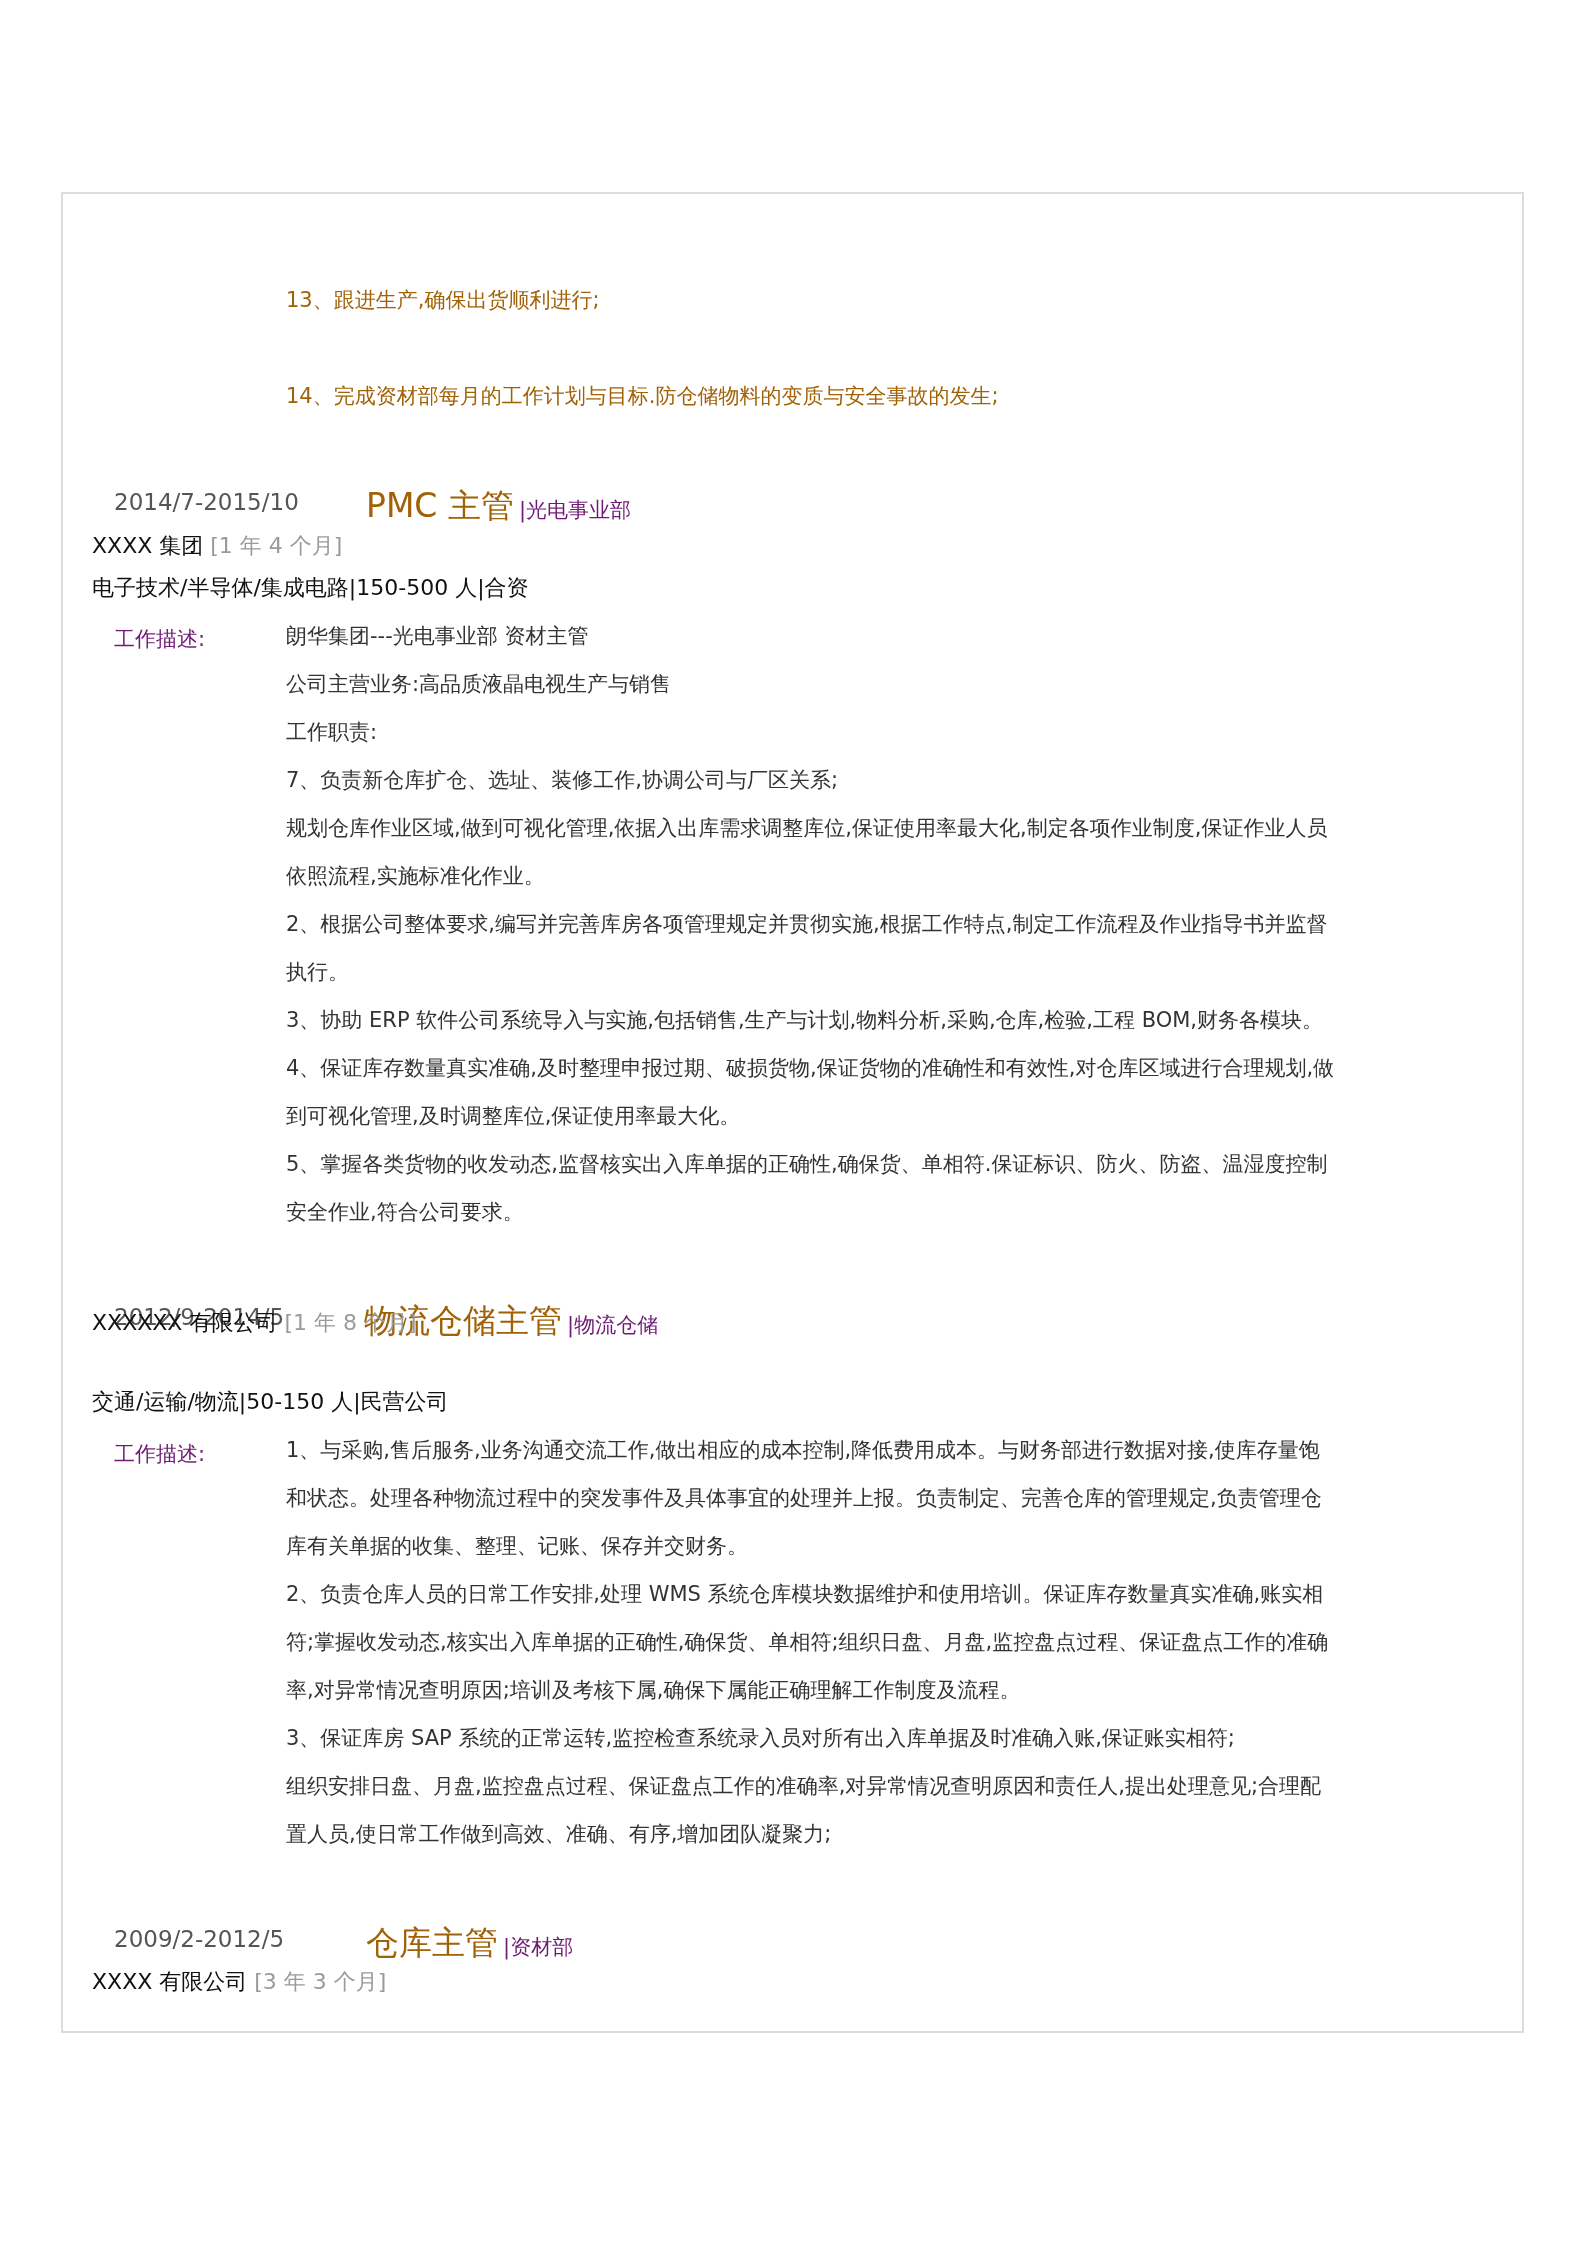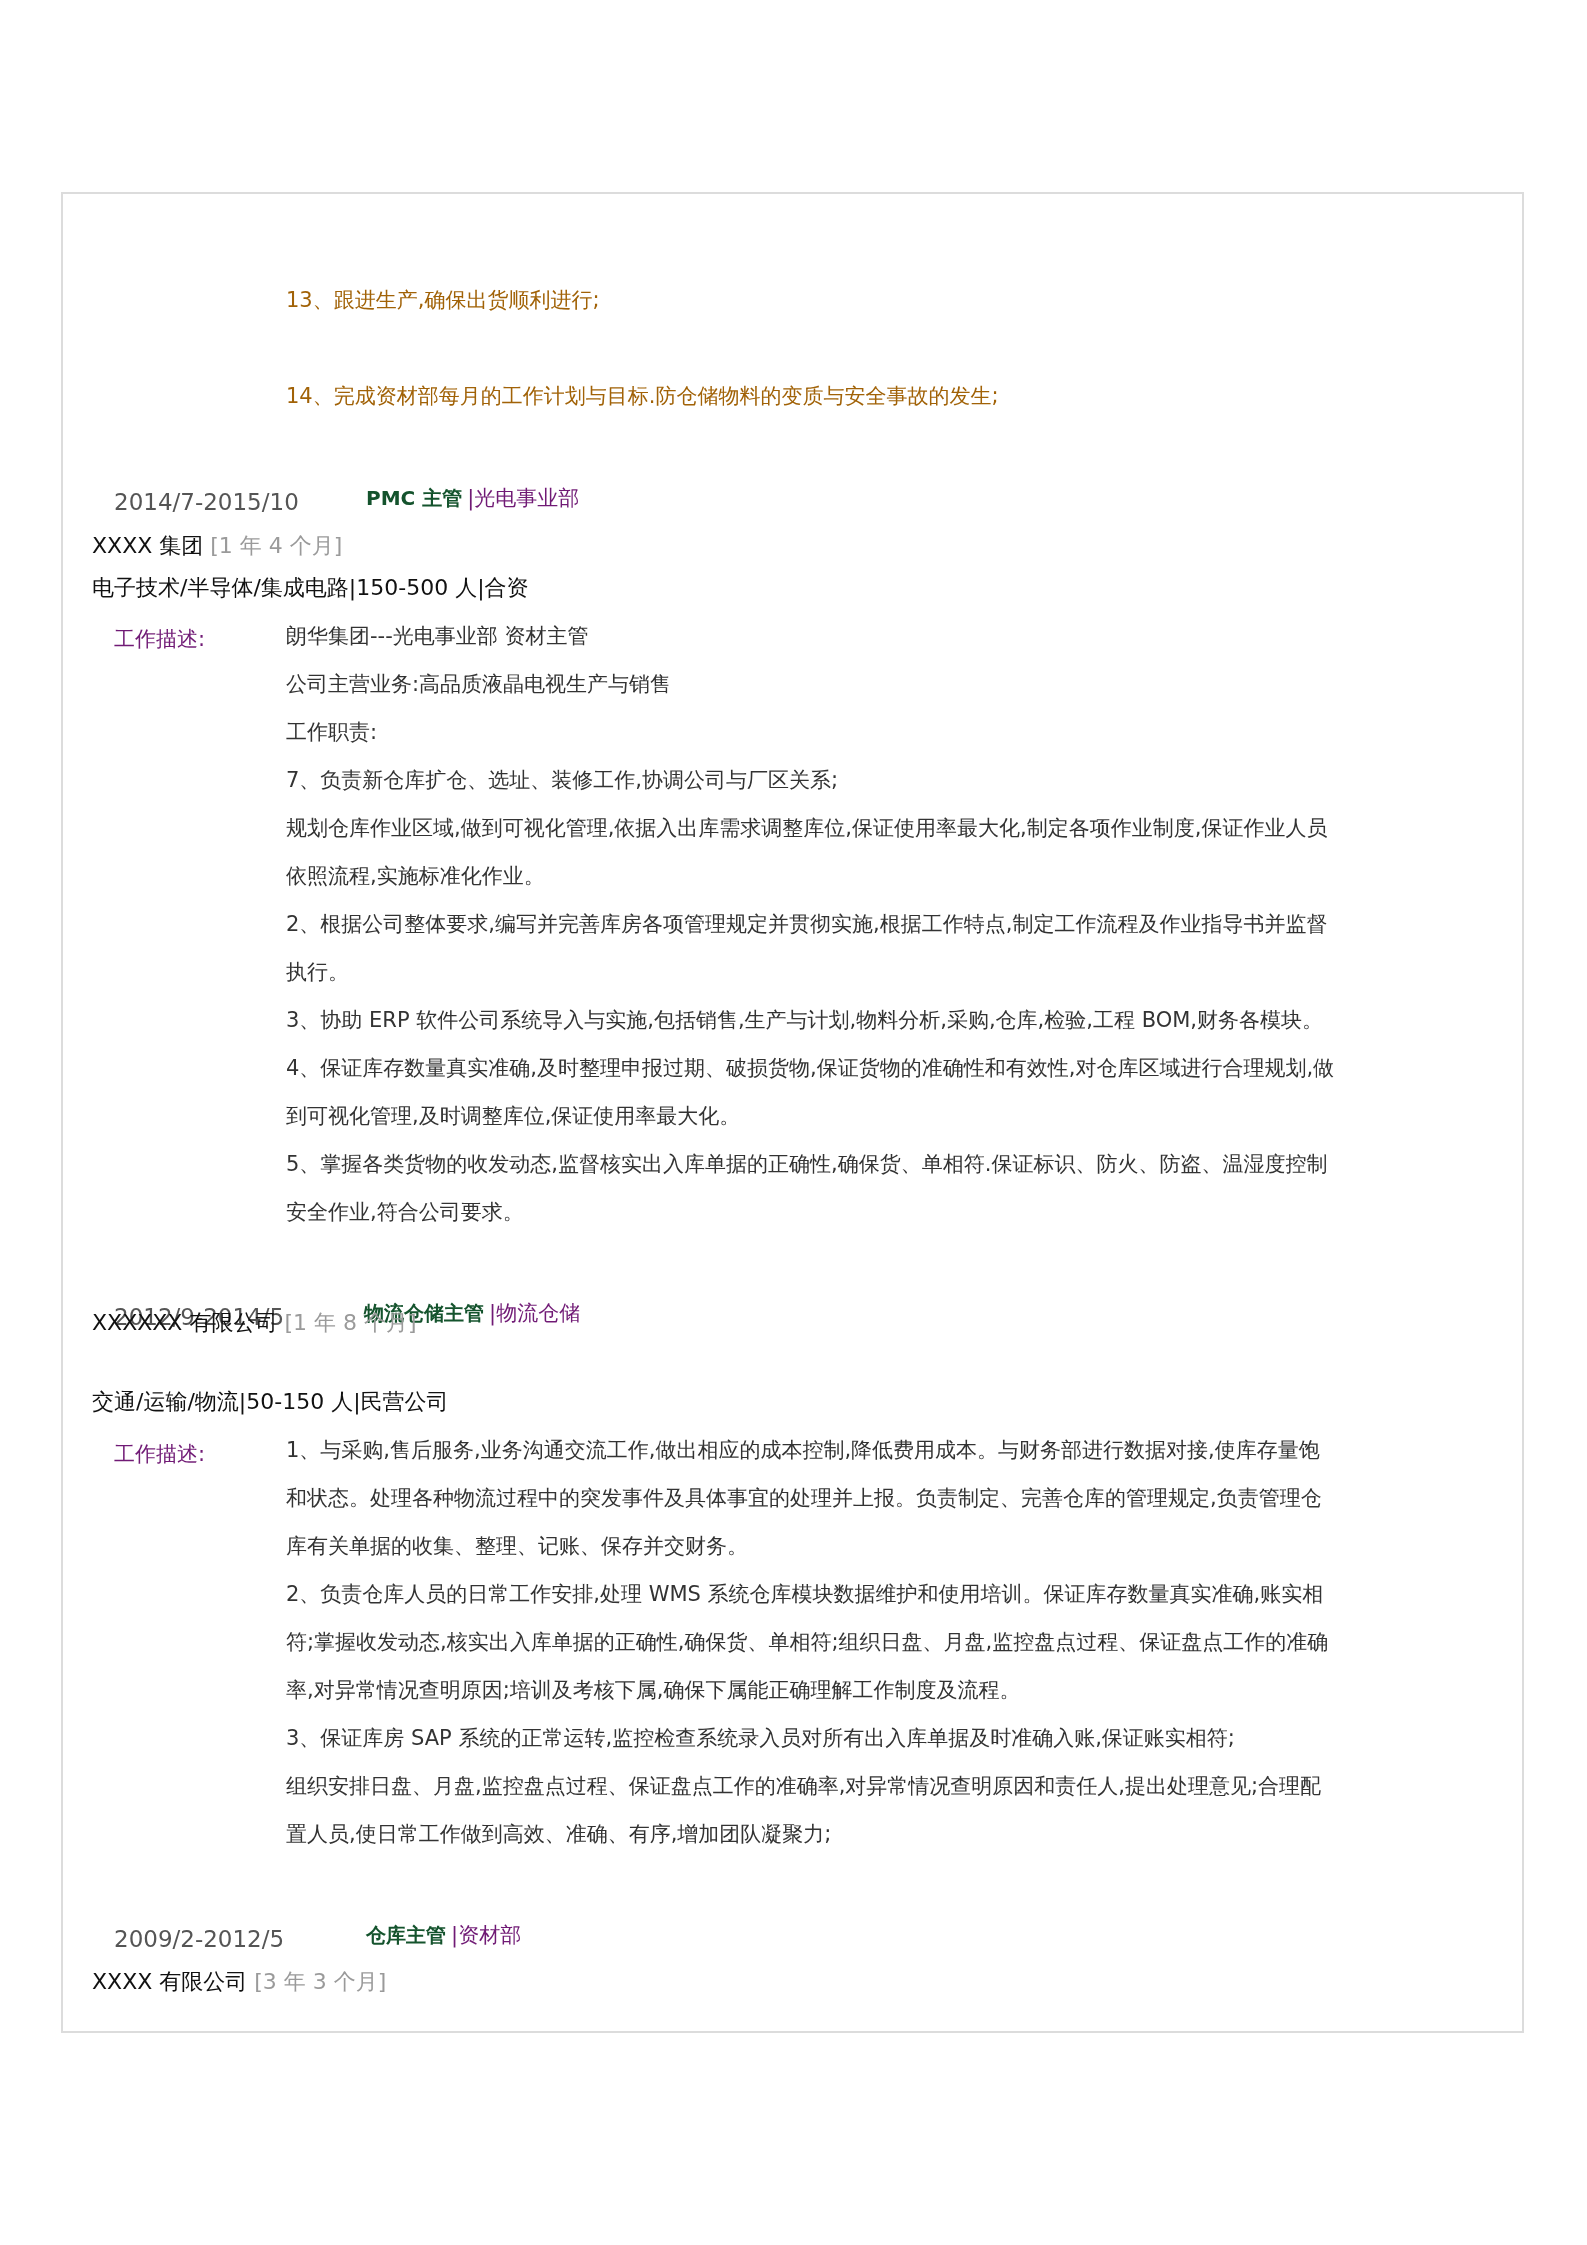--- a/index.html
+++ b/index.html
@@ -3,21 +3,21 @@
 <meta charset="utf-8">
 <style>
   html, body { margin:0; padding:0; background:#ffffff; }
   body { width:1587px; height:2245px; position:relative; overflow:hidden;
          font-family:"DejaVu Sans","Liberation Sans",sans-serif; color:#333333; }
   .page-frame { position:absolute; left:61px; top:192px; width:1463px; height:1841px;
                 border:2px solid #dcdcdc; box-sizing:border-box; }
   .abs { position:absolute; white-space:nowrap; }
   .body-line { font-size:21px; color:#a16207; left:286px; }
   .date { font-size:23px; color:#555555; left:114px; }
-  .title { font-size:20px; font-weight:bold; color:#14532d; }
+  .title { font-size:33px; font-weight:normal; color:#a16207; }
   .dept { font-size:21px; color:#701a75; }
   .company { font-size:22px; color:#111111; left:92px; }
   .duration { color:#9a9a9a; }
   .industry { font-size:22px; color:#111111; left:92px; }
   .desc-label { font-size:21px; color:#701a75; left:114px; }
   .desc-line { font-size:21px; color:#333333; left:286px; }
 </style>
 </head>
 <body>
 

